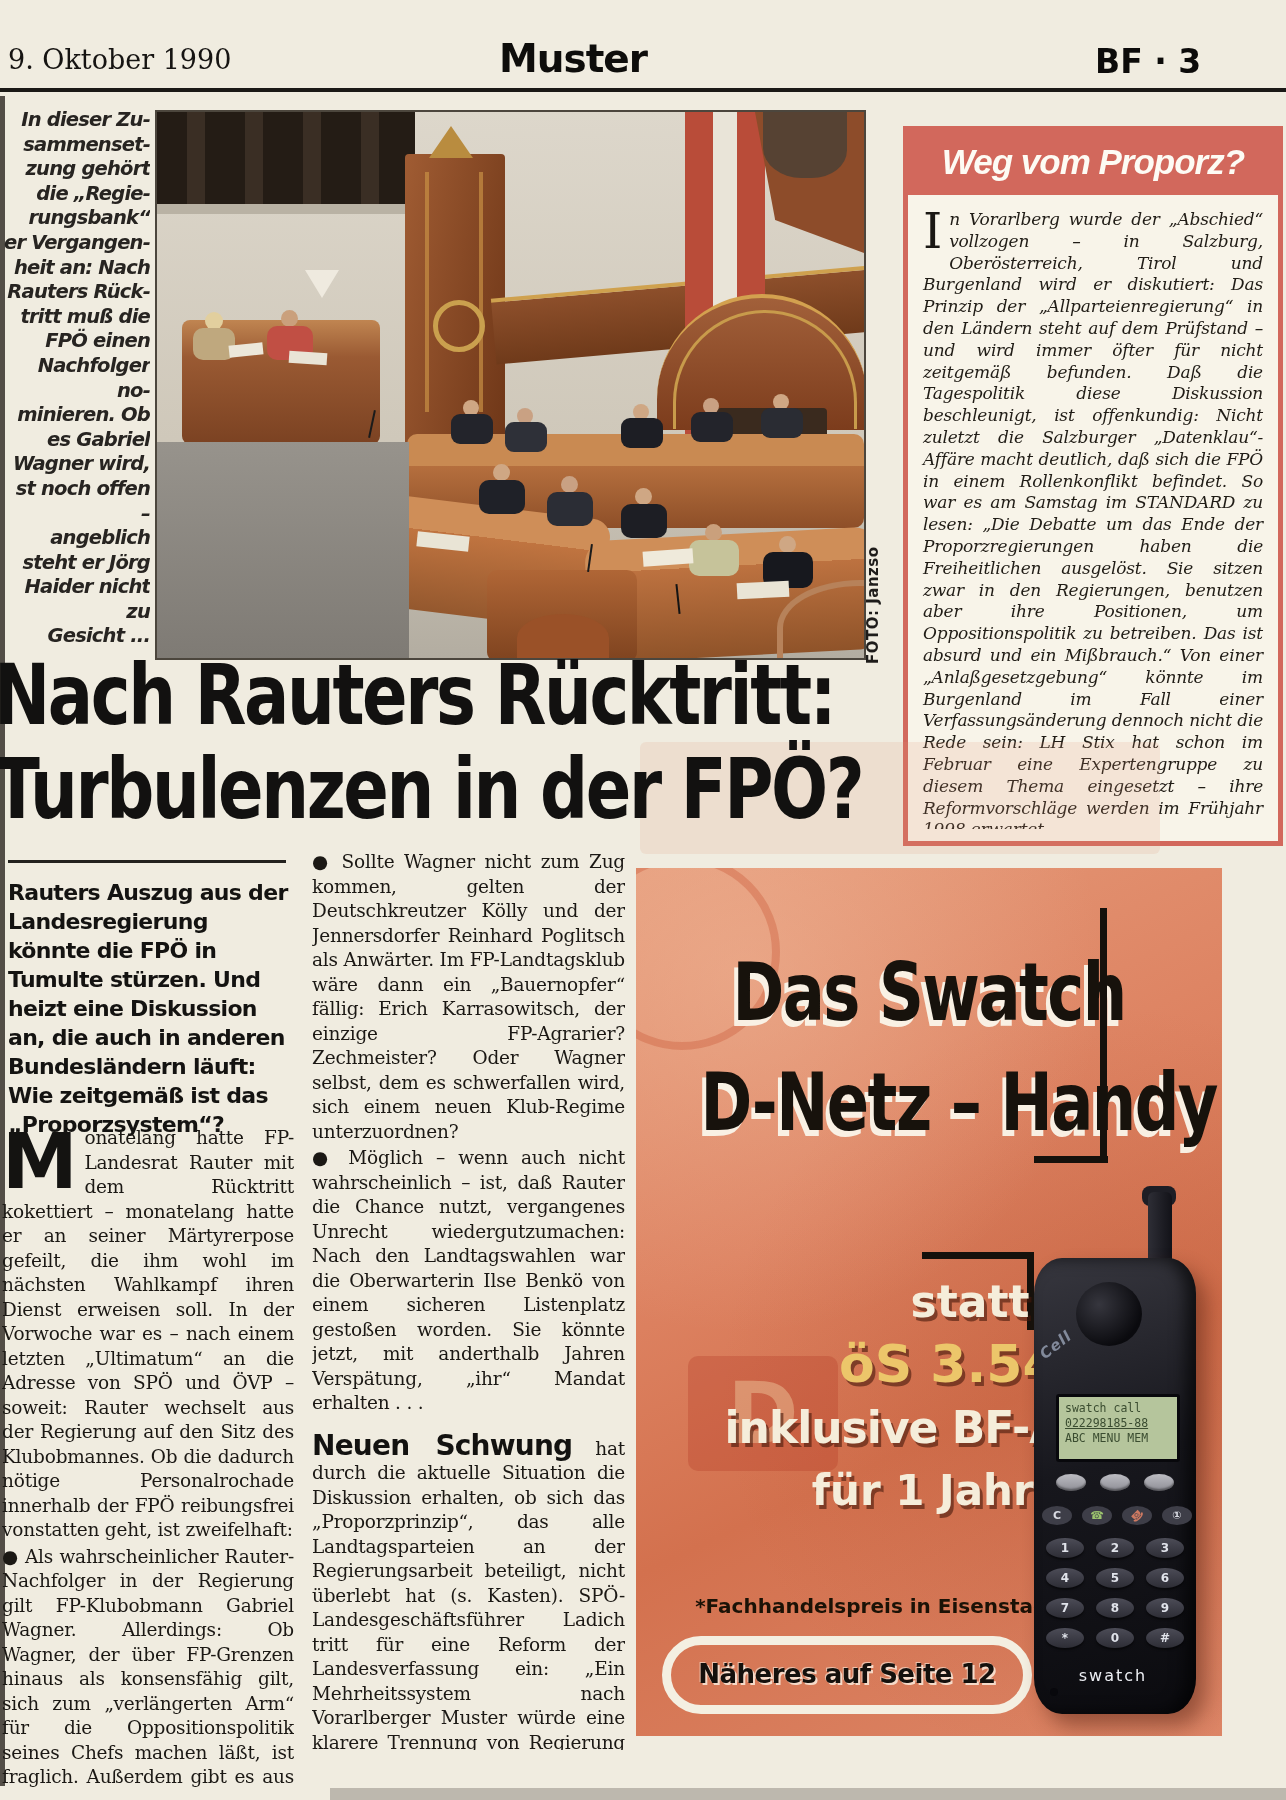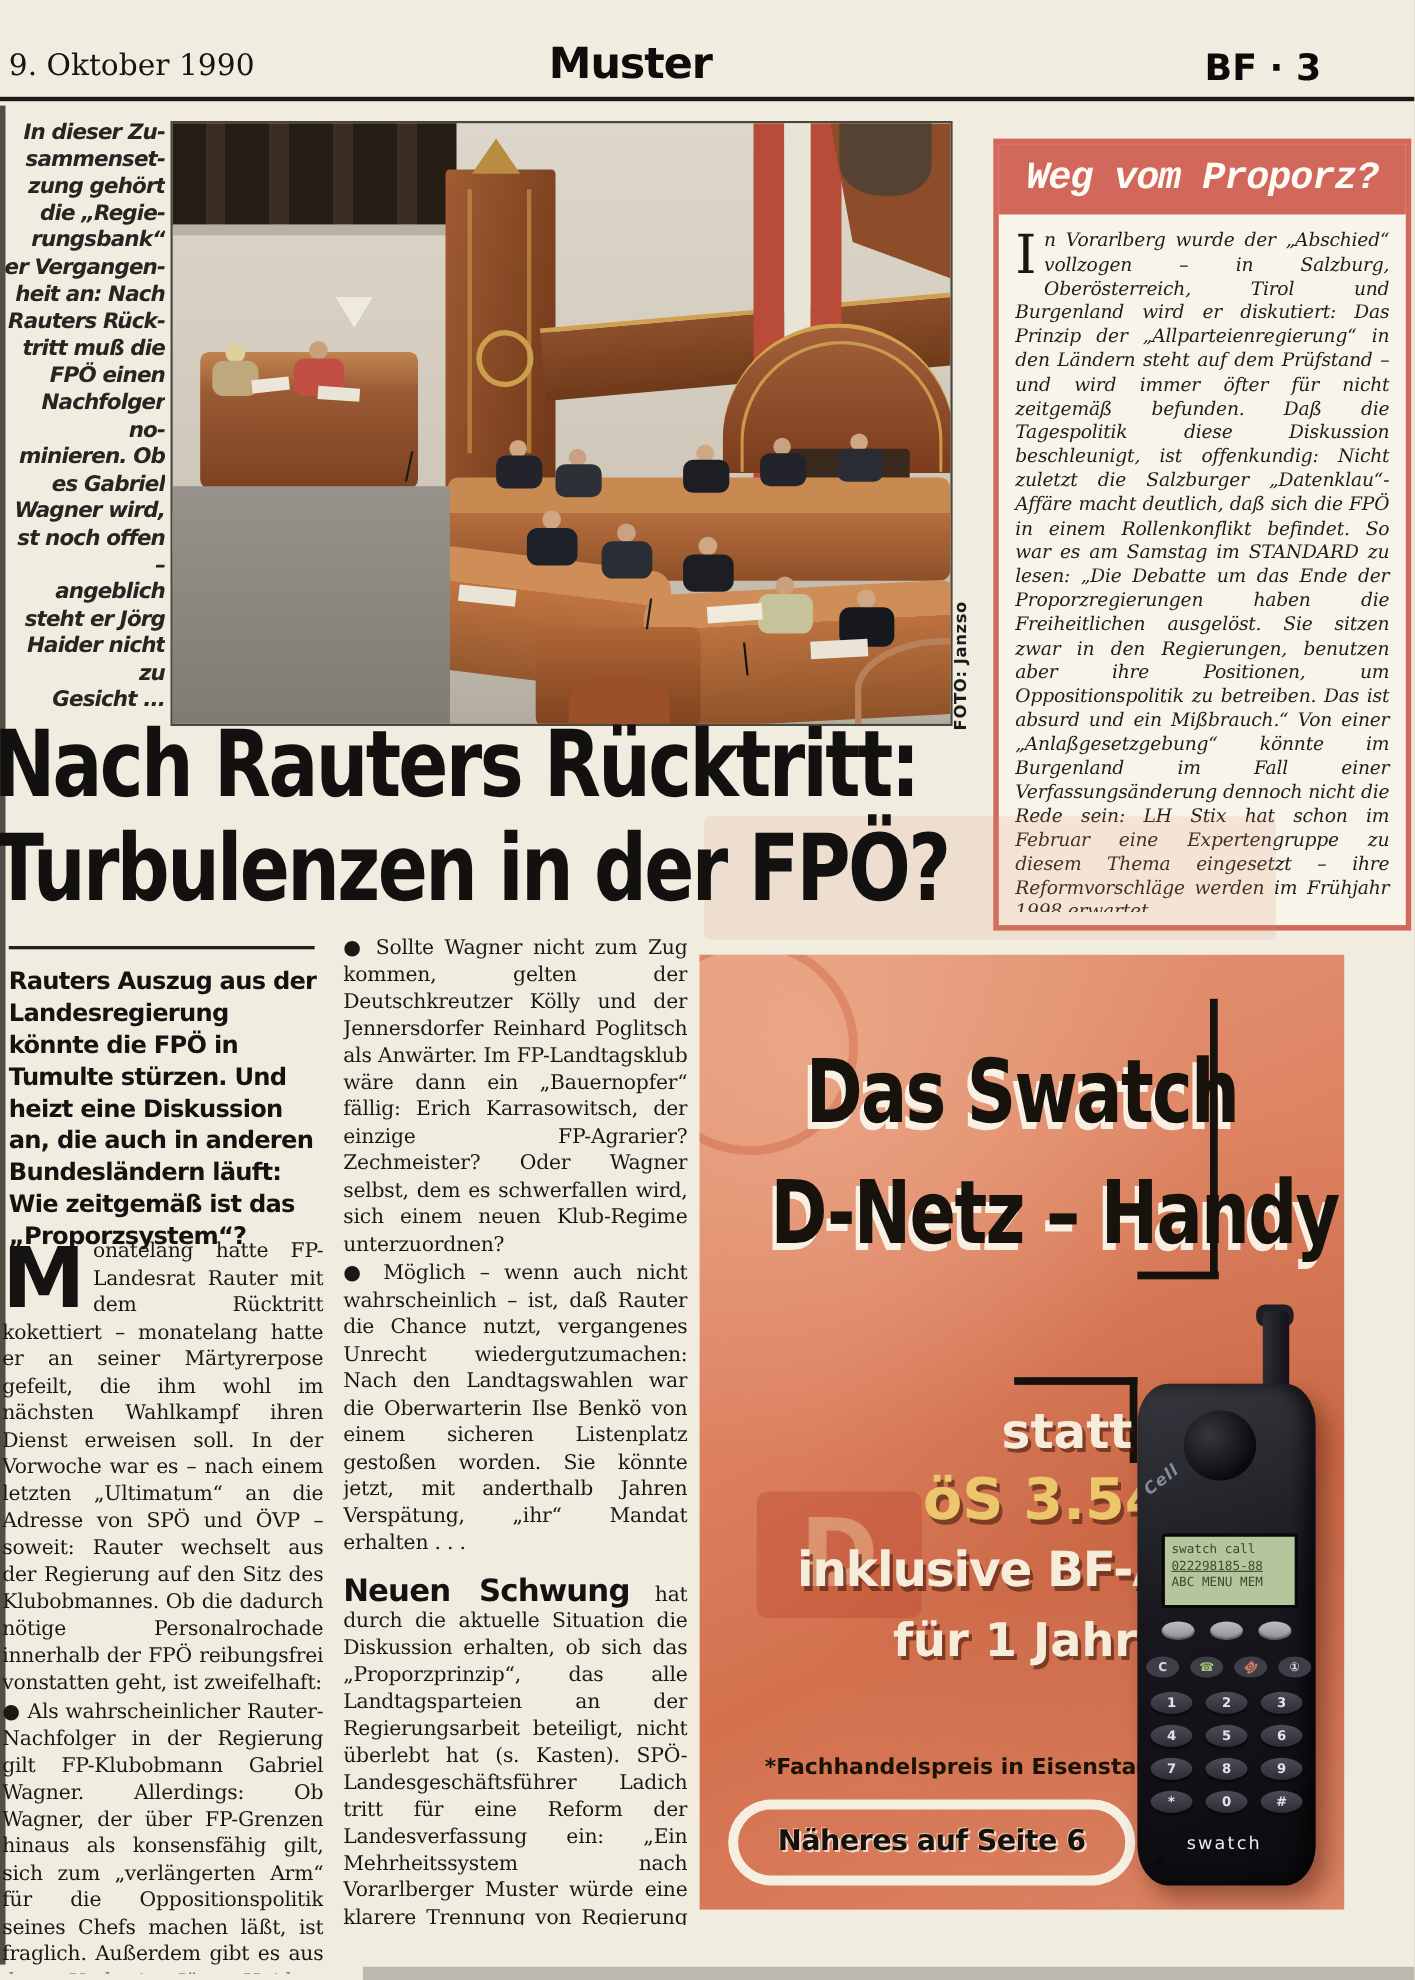--- a/index.html
+++ b/index.html
@@ -19,21 +19,21 @@
         font-weight:bold;font-style:italic;font-size:19.5px;line-height:24.6px;letter-spacing:-0.8px;
         color:#272421;white-space:pre-line;overflow:hidden;}
   
   .photo{left:155px;top:110px;width:707px;height:546px;border:2px solid #4c463d;overflow:hidden;
         background:linear-gradient(#ddd7cb,#cfc8ba 60%,#b3ada1);}
   .photo .abs{position:absolute;}
   .credit{left:864px;top:544px;height:120px;font-family:"DejaVu Sans",sans-serif;font-weight:bold;
         font-size:15px;color:#1e1c1a;writing-mode:vertical-rl;transform:rotate(180deg);letter-spacing:.5px;}
   
   .box{left:903px;top:126px;width:380px;height:720px;border:5px solid #d2685c;background:#f8f4e9;box-sizing:border-box;}
-  .box-head{height:64px;background:#d2685c;color:#fdfbf4;font-family:Liberation Mono, monospace;
+  .box-head{height:64px;background:#d2685c;color:#fdfbf4;font-family:Liberation Sans, sans-serif;
         font-weight:bold;font-style:italic;font-size:35px;letter-spacing:-1px;line-height:62px;text-align:center;}
   .box-body{padding:14px 15px 0 15px;font-style:italic;font-size:17px;line-height:21.8px;
         letter-spacing:-0.2px;color:#201c16;text-align:justify;overflow:hidden;height:620px;}
   .box-drop{float:left;font-style:normal;font-size:49px;line-height:42px;padding:2px 7px 0 0;color:#1a1713;}
   
   .headline{font-family:"DejaVu Sans",sans-serif;font-weight:bold;font-size:84px;letter-spacing:-3px;
         color:#121110;white-space:nowrap;transform:scaleX(0.8);transform-origin:left top;}
   .hl1{left:-6px;top:646px;}
   .hl2{left:-6px;top:740px;}
   
@@ -243,21 +243,21 @@
     <div class="abs deco" style="left:464px;top:40px;width:7px;height:250px;"></div>
     <div class="abs deco" style="left:398px;top:288px;width:74px;height:7px;"></div>
     <div class="abs deco" style="left:286px;top:384px;width:112px;height:7px;"></div>
     <div class="abs deco" style="left:391px;top:384px;width:7px;height:78px;"></div>
 
     <div class="abs offer cream" style="top:408px;font-size:44px;">statt um</div>
     <div class="abs offer gold" style="top:466px;font-size:52px;">öS 3.548*</div>
     <div class="abs offer cream" style="top:534px;font-size:44px;letter-spacing:-1px;">inklusive BF-Abo</div>
     <div class="abs offer cream" style="top:598px;font-size:42px;">für 1 Jahr um</div>
     <div class="abs foot">*Fachhandelspreis in Eisenstadt</div>
-    <div class="abs pill">Näheres auf Seite 6</div>
+    <div class="abs pill">Näheres auf Seite 12</div>
 
     <div class="abs phone">
       <div class="abs ph-tip"></div>
       <div class="abs ph-antenna"></div>
       <div class="abs ph-body"></div>
       <div class="abs ph-ear"></div>
       <div class="abs ph-cell">Cell</div>
       <div class="abs ph-lcd">
         <div>swatch call</div>
         <div style="text-decoration:underline;">022298185-88</div>

